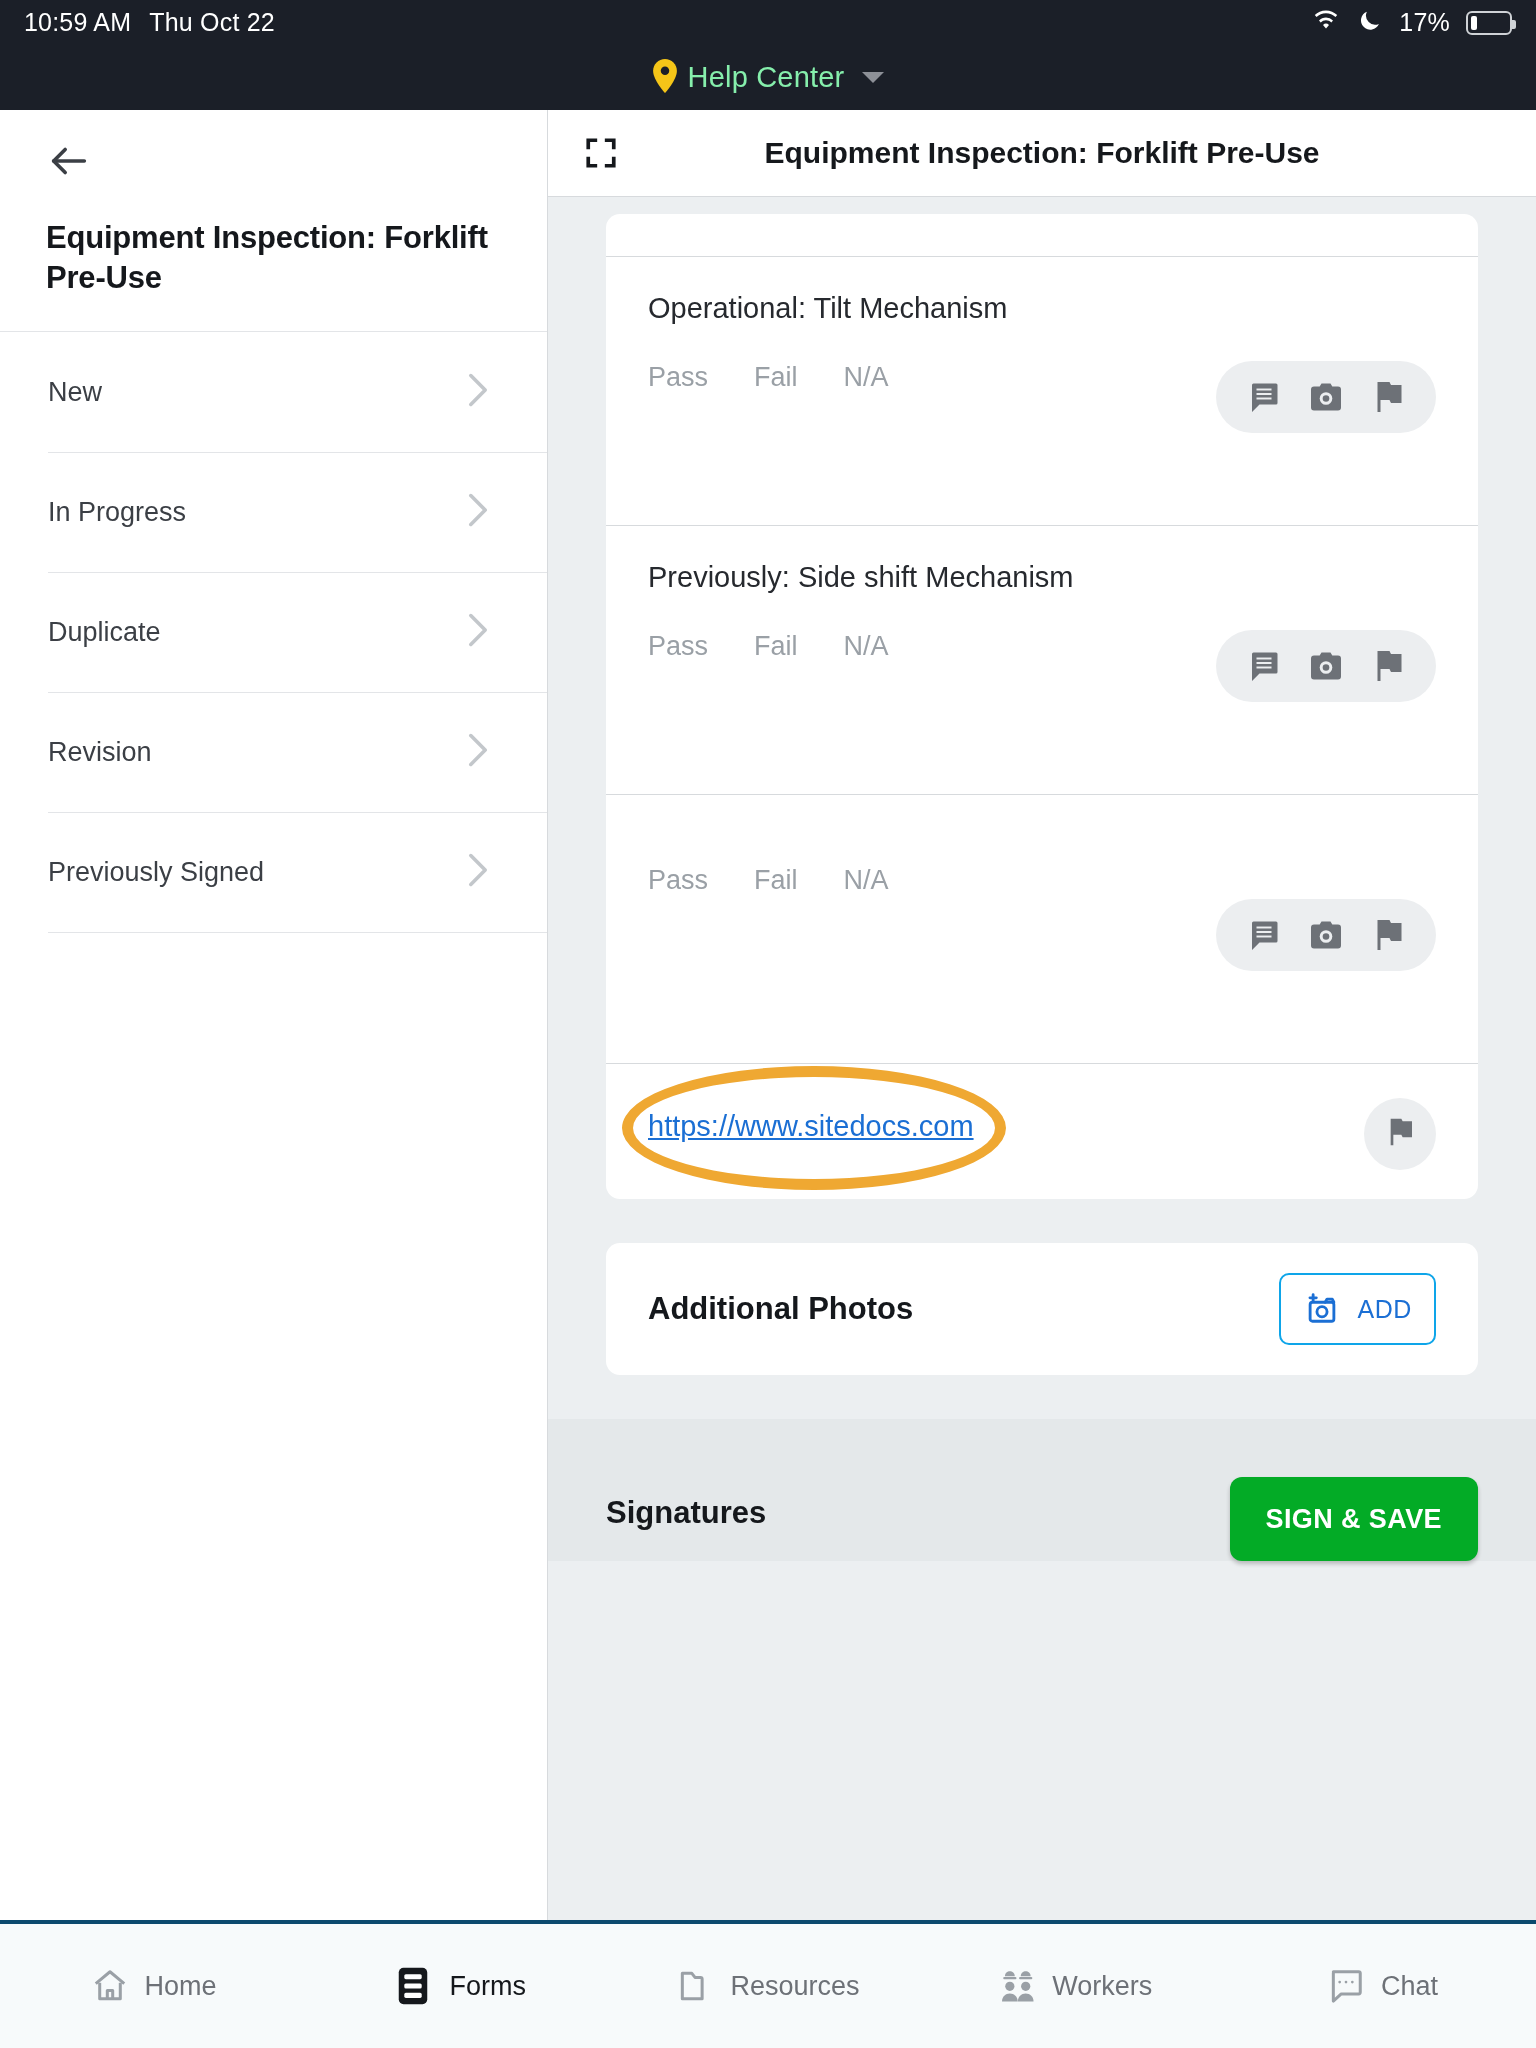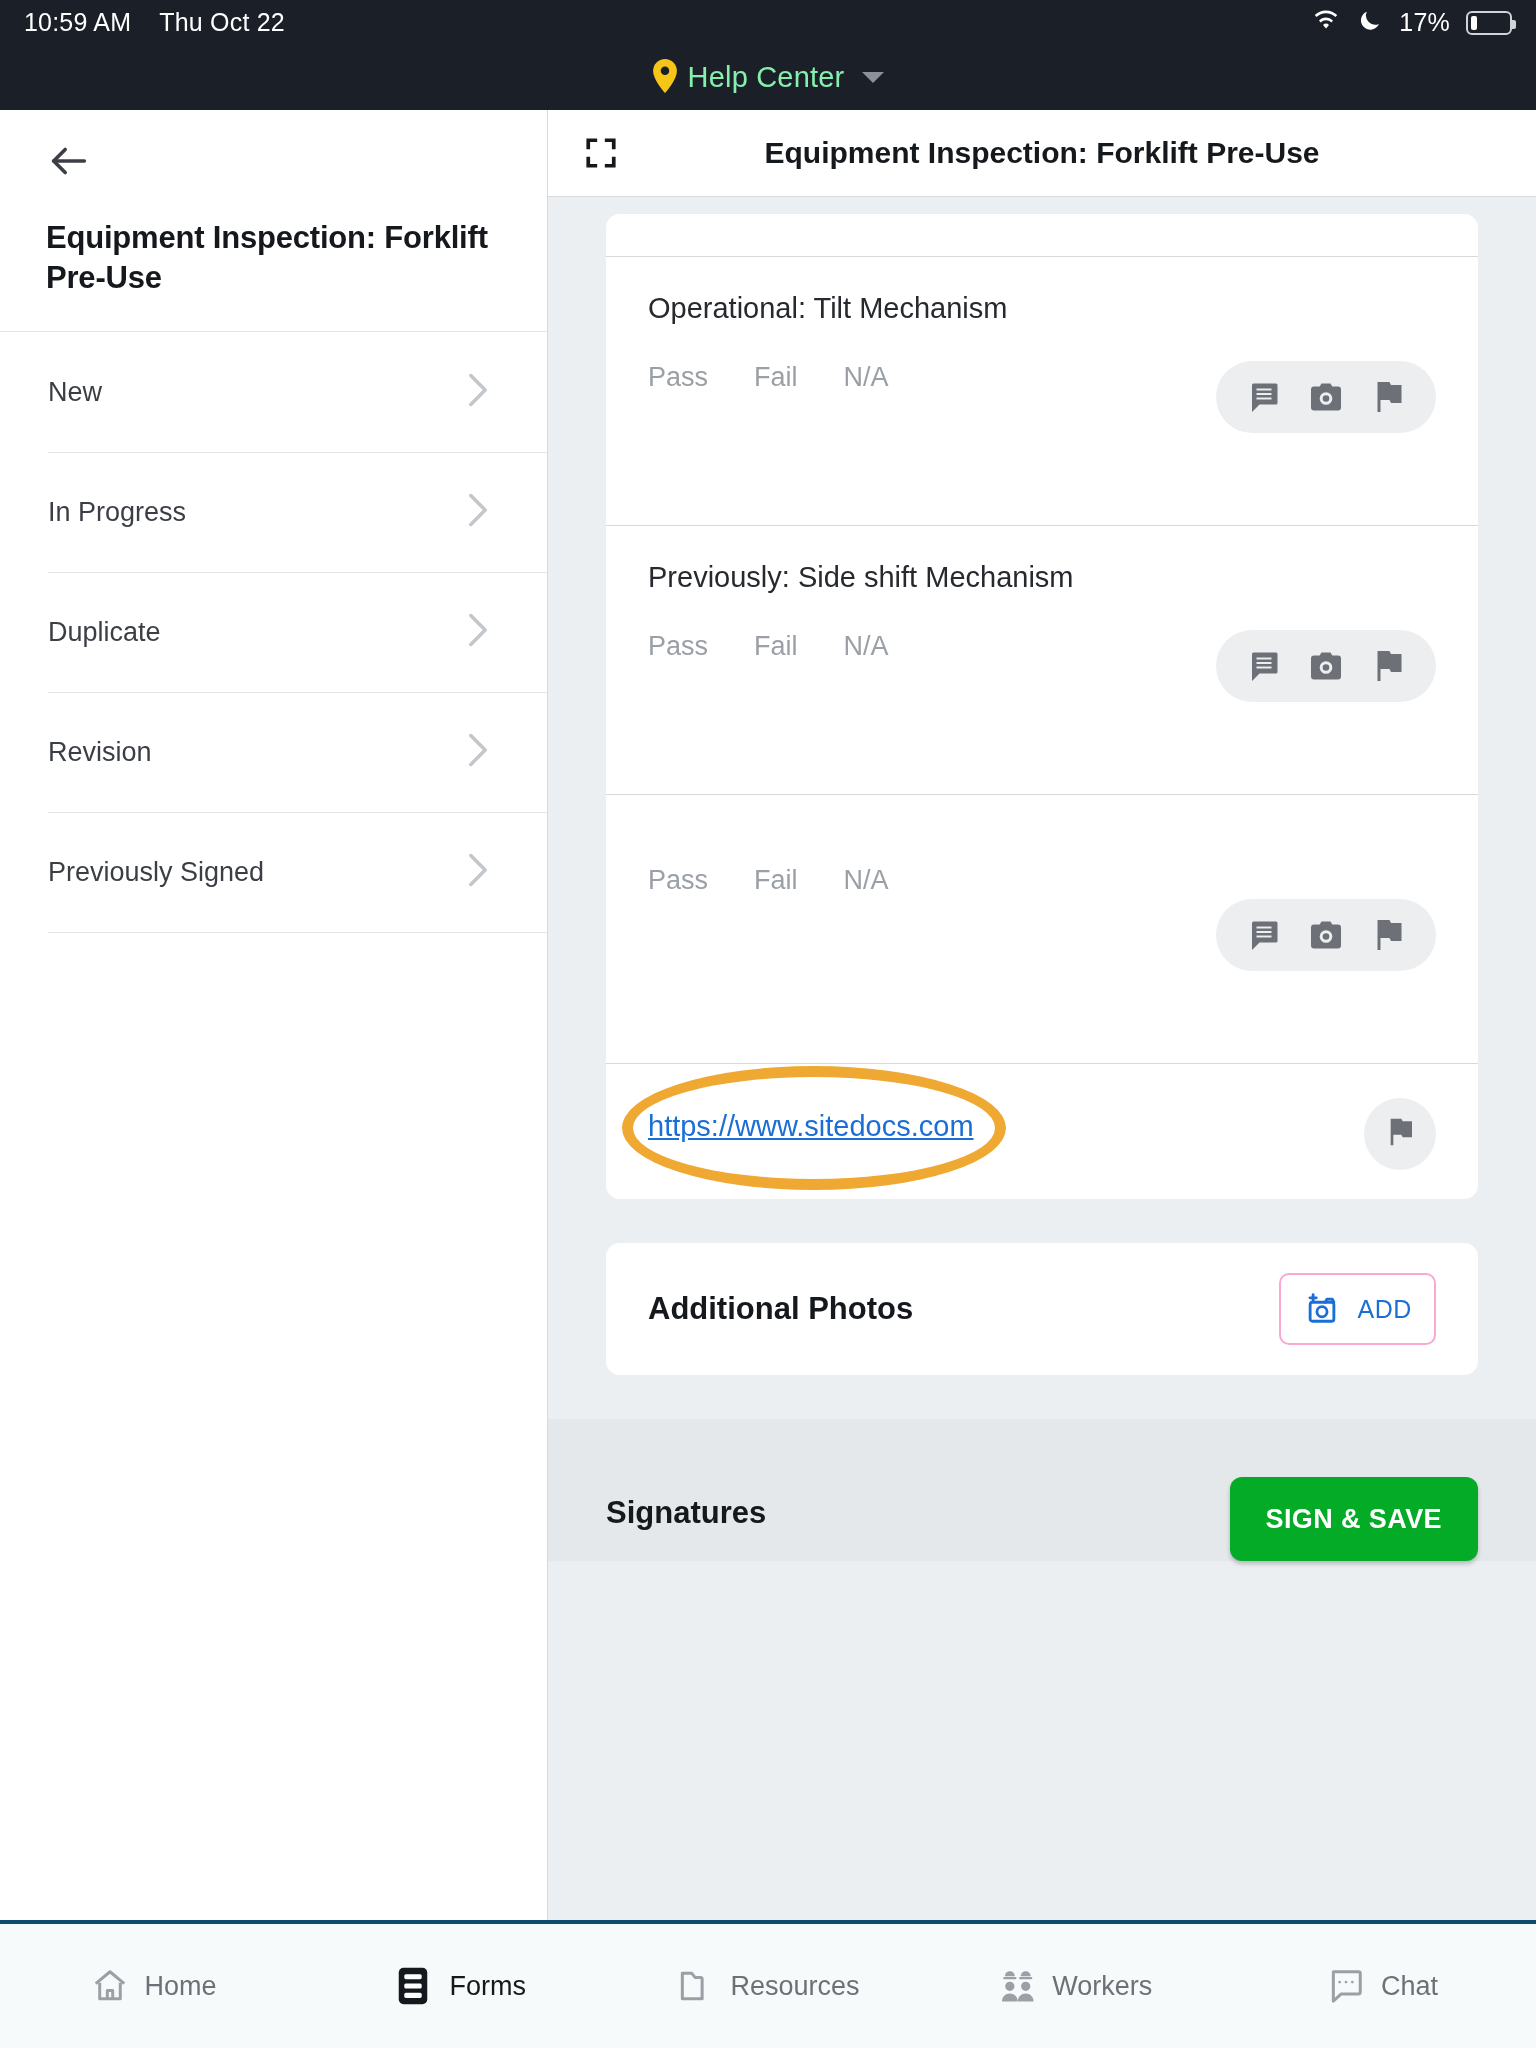--- a/index.html
+++ b/index.html
@@ -10,21 +10,21 @@
     overflow:hidden;
   }
 
   
   .statusbar {
     height:45px; background:#1b1f28; color:#ffffff;
     display:flex; align-items:center; padding:0 24px;
     font-size:25px; letter-spacing:.2px;
   }
   .sb-time { font-weight:400; }
-  .sb-date { margin-left:28px; font-weight:400; }
+  .sb-date { margin-left:18px; font-weight:400; }
   .sb-right { margin-left:auto; display:flex; align-items:center; gap:16px;text-align:center; }
   .sb-pct { font-size:25px; }
   .battery {
     width:46px; height:24px; border:2.5px solid #cfd2d6; border-radius:6px;
     position:relative; display:flex; align-items:center; padding:3px;
   }
   .battery::after {
     content:""; position:absolute; right:-6px; top:7px;
     width:4px; height:9px; background:#cfd2d6; border-radius:0 2px 2px 0;
   }
@@ -115,21 +115,21 @@
     width:72px; height:72px; border-radius:50%; background:#eceef0;
     display:flex; align-items:center; justify-content:center;
   }
 
   .photos-card {
     background:#ffffff; margin:44px 58px 0 58px; border-radius:14px;
     height:132px; display:flex; align-items:center; padding:0 42px;
   }
   .photos-title { font-size:31px; font-weight:700; color:#15181c; }
   .add-btn {
-    margin-left:auto; border:2px solid #f9a8d4; border-radius:10px;
+    margin-left:auto; border:2px solid #0ea5e9; border-radius:10px;
     height:72px; display:flex; align-items:center; gap:16px; padding:16px 22px;
     background:#fff; cursor:pointer;
   }
   .add-btn-label { font-size:25px; color:#1b6fd4; font-weight:400; letter-spacing:.6px; }
 
   .sig-section {
     background:#e4e8ea; margin-top:44px; flex:1;
     padding:58px 58px 0 58px; display:flex; align-items:flex-start;
   }
   .sig-title { font-size:31px; font-weight:700; color:#15181c; margin-top:18px; }

